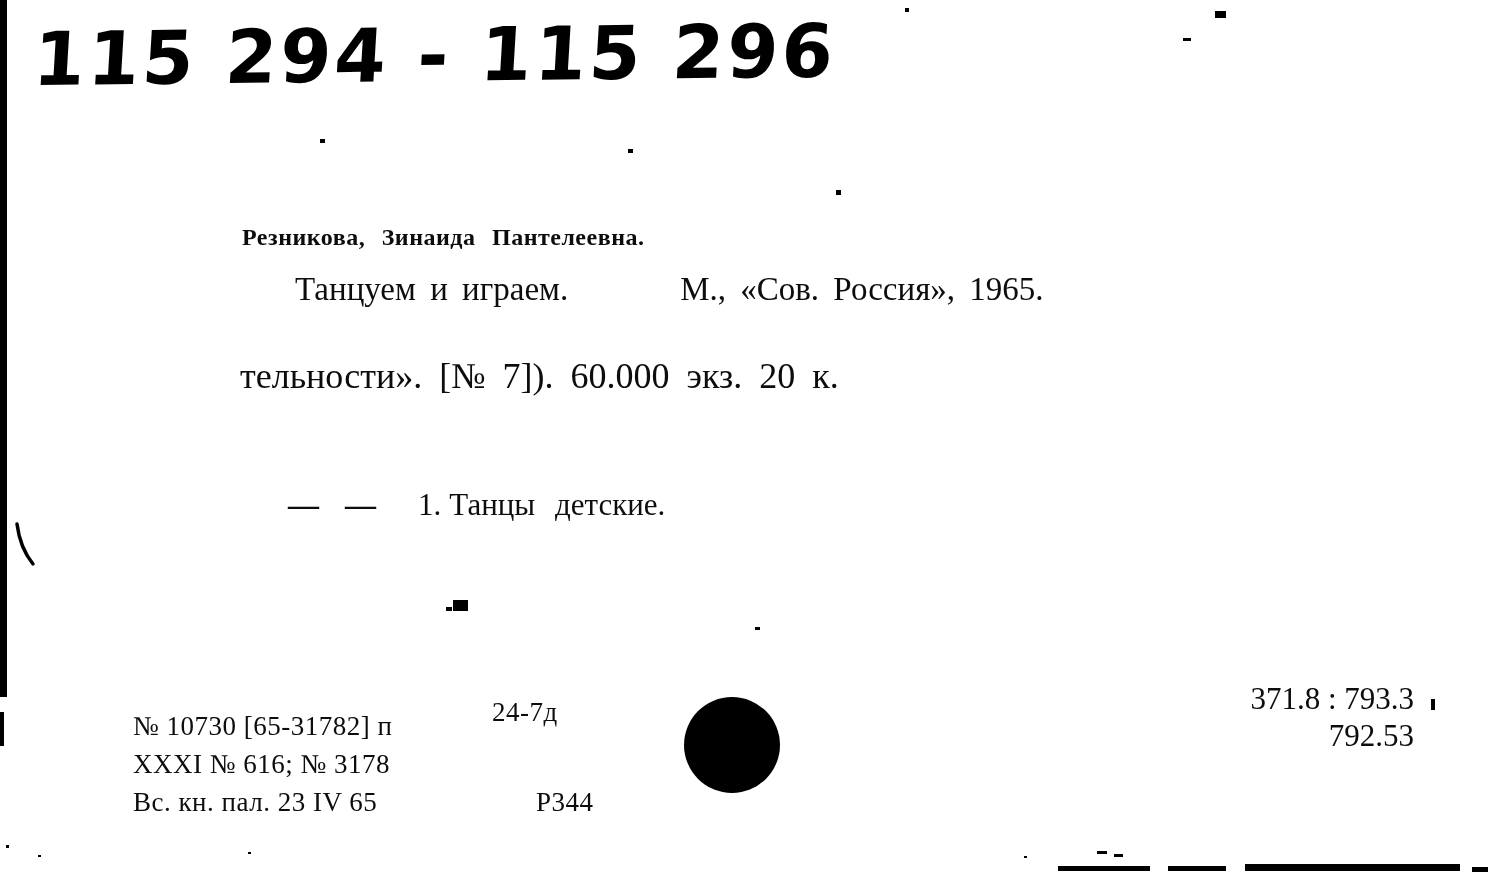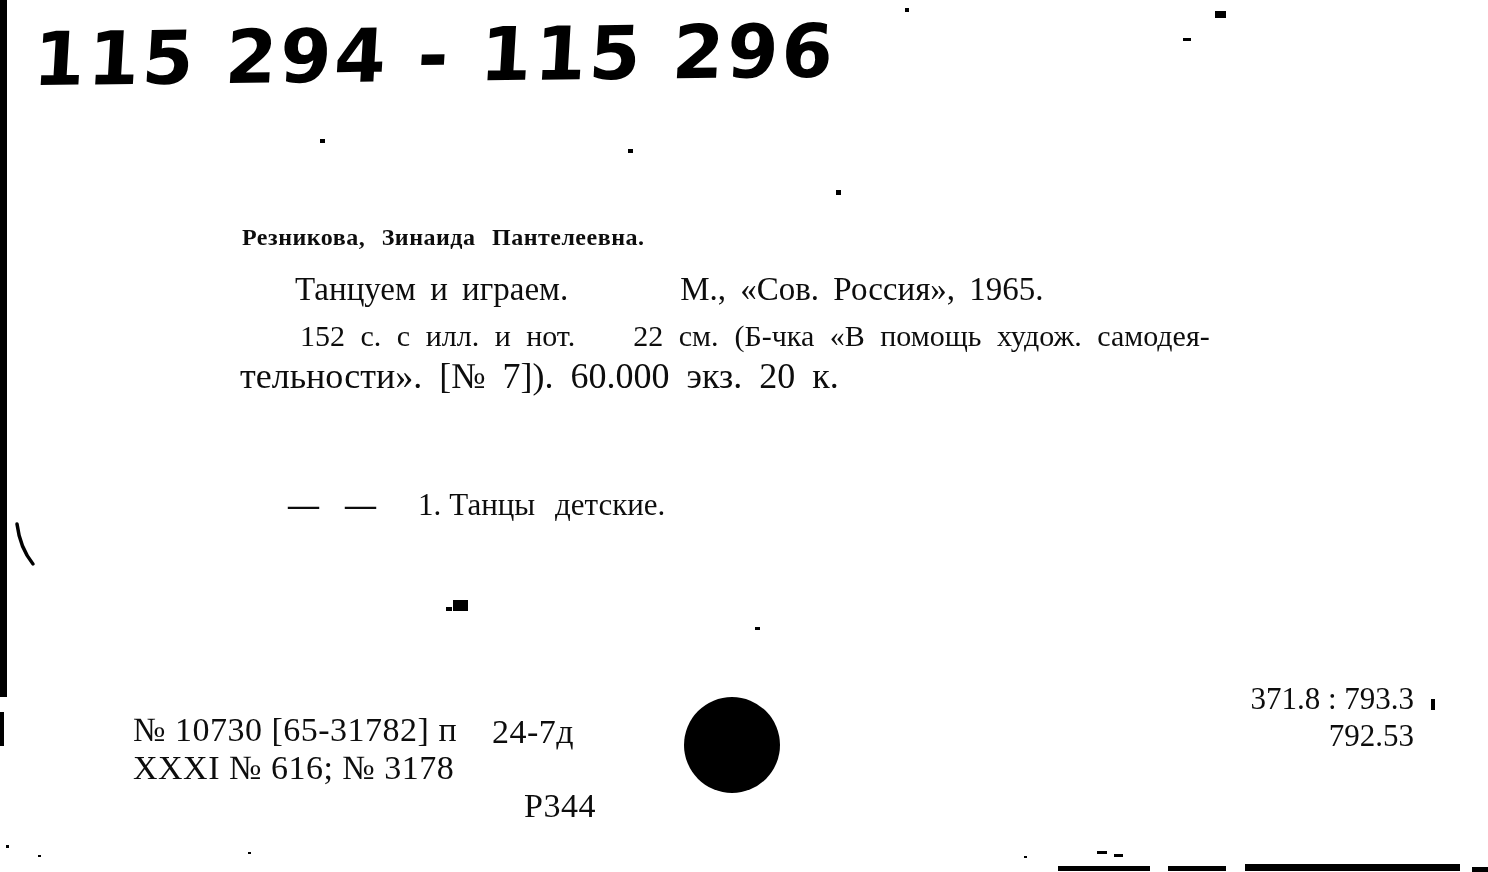--- a/index.html
+++ b/index.html
@@ -79,26 +79,26 @@
   }
   .tracing .dash {
     font-weight: 700;
     letter-spacing: 0;
   }
   .tracing .dash2 { margin-left: 26px; }
   .tracing .num { margin-left: 42px; }
   .tracing .subj { margin-left: 8px; }
 
   
-  .reg { font-size: 34px; letter-spacing: 0.5px; }
+  .reg { font-size: 27px; letter-spacing: 0.5px; }
   .reg-r1l { left: 133px; top: 711px; }
-  .reg-r1r { left: 492px; top: 713px; }
+  .reg-r1r { left: 492px; top: 697px; }
   .reg-r2  { left: 133px; top: 749px; }
   .reg-r3l { left: 133px; top: 787px; }
-  .reg-r3r { left: 524px; top: 787px; }
+  .reg-r3r { left: 536px; top: 787px; }
 
   
   .classif {
     right: 74px; top: 680px;
     text-align: right;
     font-size: 31px;
     line-height: 37px;
     white-space: nowrap;
   }
   .classif .udc2 { font-weight: 400; }
@@ -131,33 +131,31 @@
   <div class="edge-bar-2"></div>
 
   <div class="abs handwritten">115 294 - 115 296</div>
 
   <div class="abs author-line">Резникова, Зинаида Пантелеевна.</div>
 
   <div class="abs title-line">
     <span>Танцуем и играем.</span><span class="imprint">М., «Сов. Россия», 1965.</span>
   </div>
 
-  <div class="abs collation-line">
-    <span>152 с. с илл. и нот.</span><span class="size">22 см.</span><span class="series">(Б-чка «В помощь худож. самодея-</span>
-  </div>
 
   <div class="abs wrap-line">тельности». [№ 7]). 60.000 экз. 20 к.</div>
 
   <div class="abs tracing">
     <span class="dash">—</span><span class="dash dash2">—</span><span class="num">1.</span><span class="subj">Танцы детские.</span>
   </div>
 
   <div class="abs reg reg-r1l">№ 10730 [65-31782] п</div>
   <div class="abs reg reg-r1r">24-7д</div>
   <div class="abs reg reg-r2">XXXI № 616; № 3178</div>
+  <div class="abs reg reg-r3l">Вс. кн. пал. 23 IV 65</div>
   <div class="abs reg reg-r3r">Р344</div>
 
   <div class="abs classif">
     <div>371.8 : 793.3</div>
     <div class="udc2">792.53</div>
   </div>
 
   <div class="hole-punch"></div>
 
   <svg class="pen-stroke" width="24" height="48">

